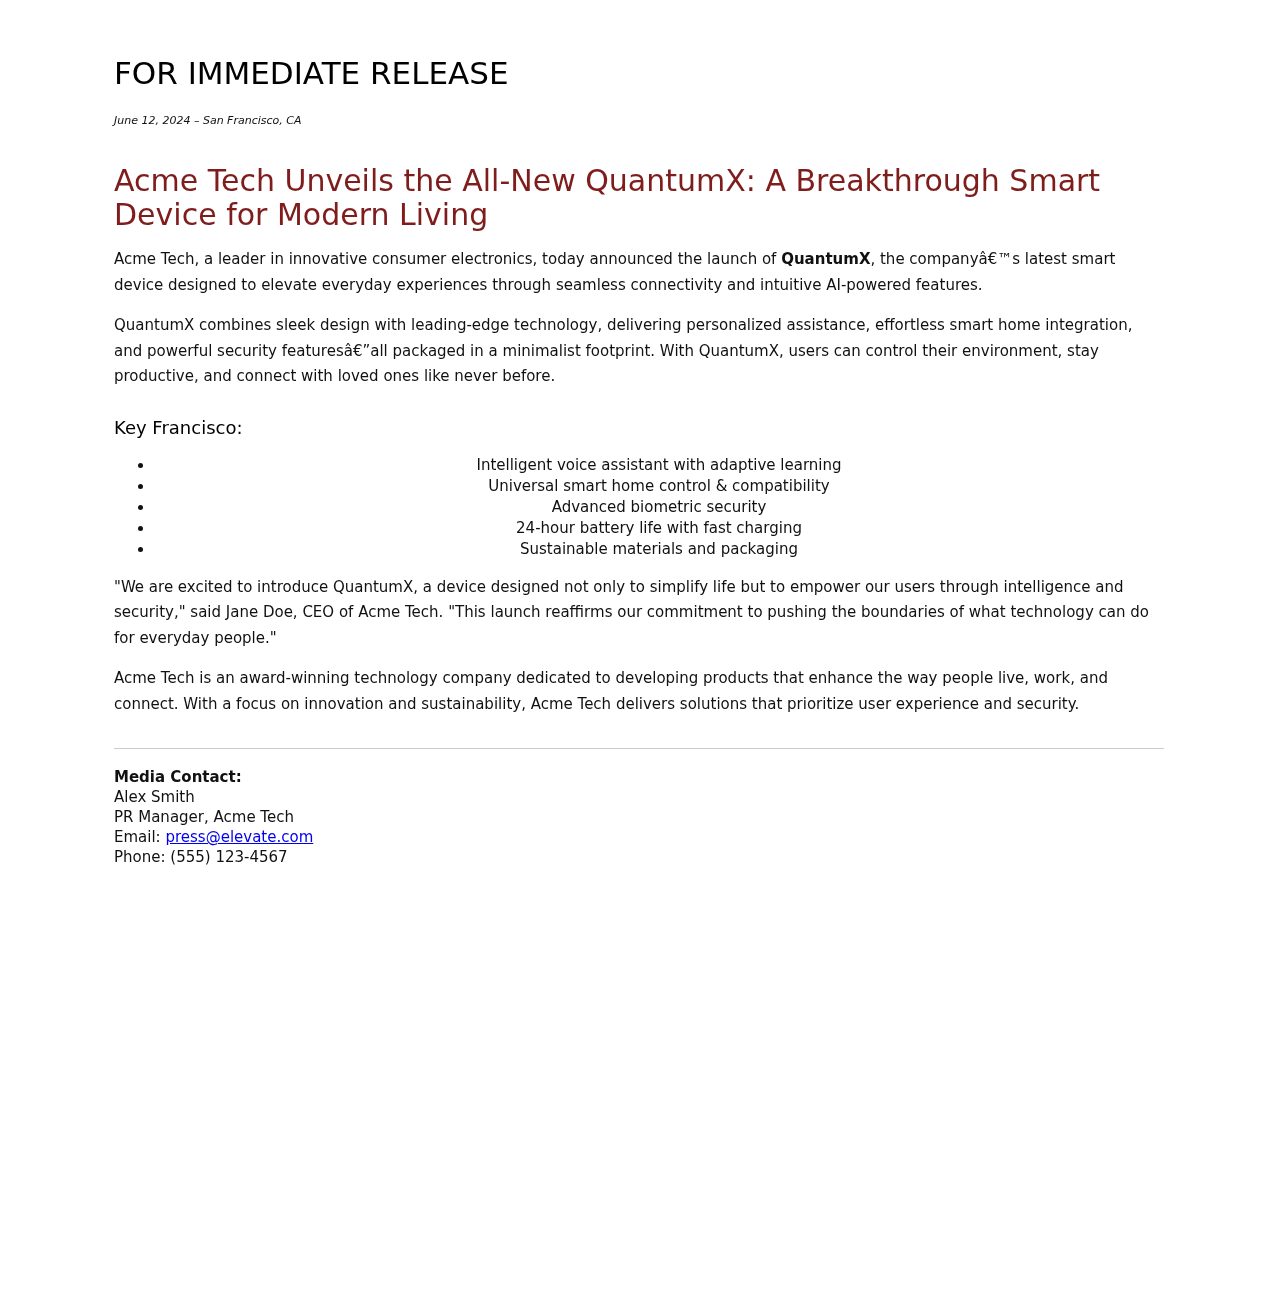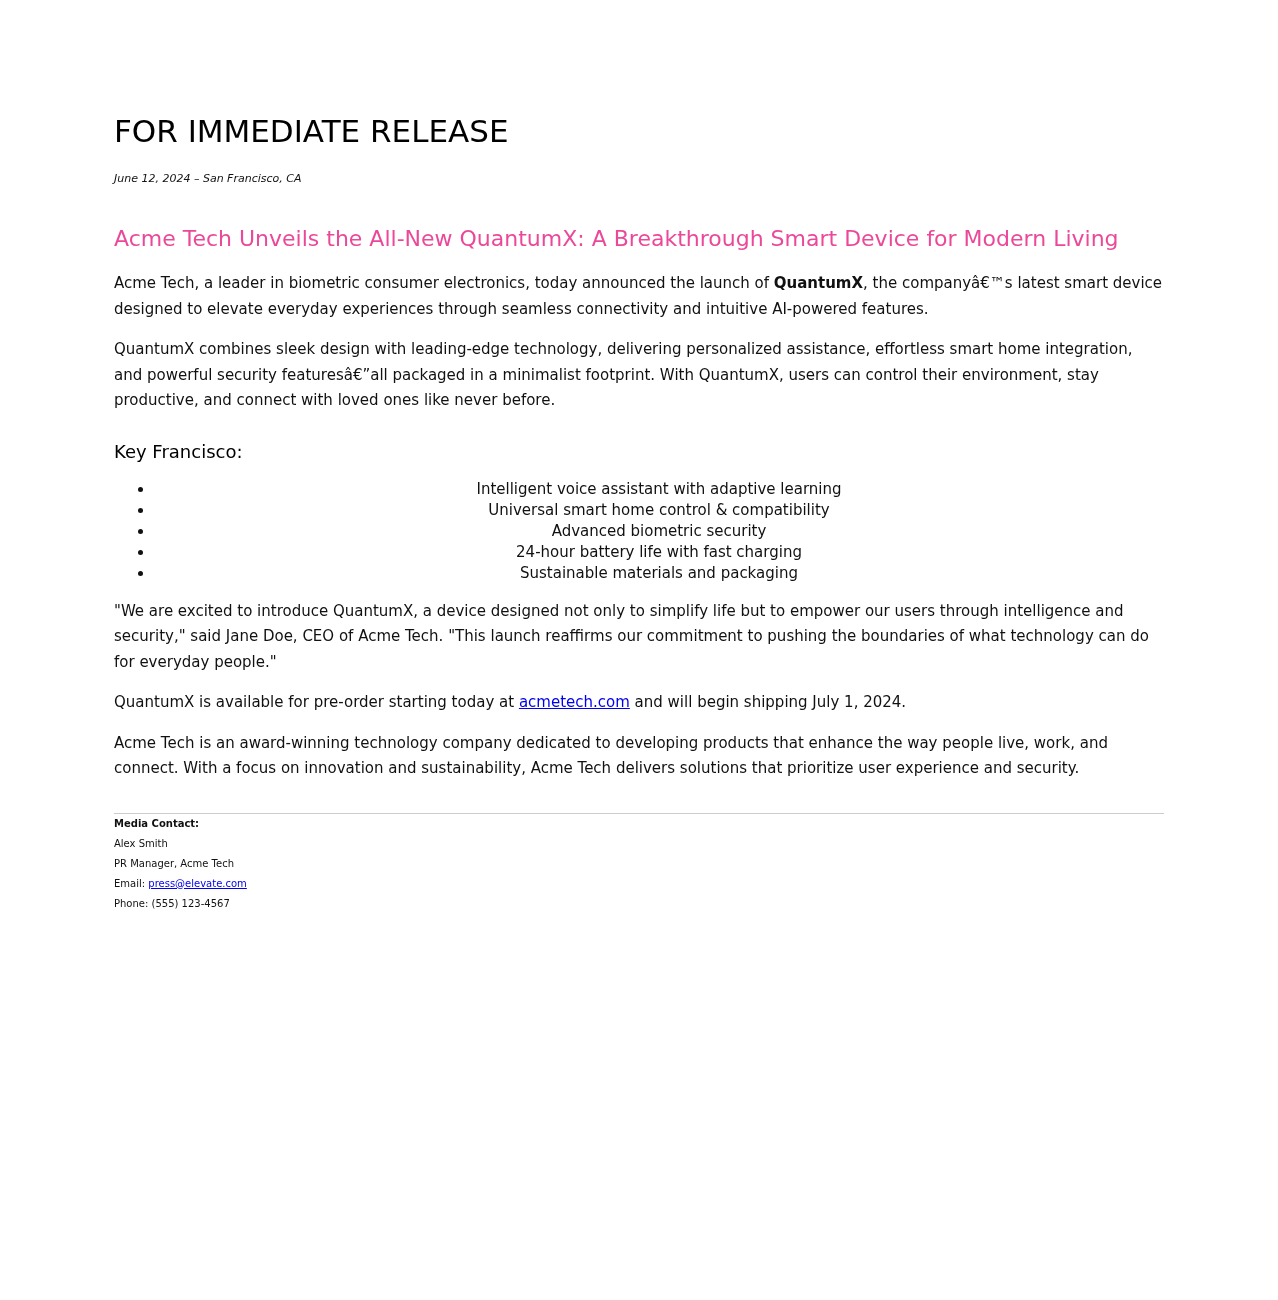--- a/index.html
+++ b/index.html
@@ -6,42 +6,42 @@
     body {
       font-family: "DejaVu Sans", "Liberation Sans", sans-serif;
       color: #111111;
       width: 1278px;
       height: 1300px;
     }
     .page {
       position: relative;
       width: 1050px;
       margin-left: 114px;
-      padding-top: 108px;
+      padding-top: 50px;
     }
     h1.release {
       margin: 0;
       font-size: 31px;
       font-weight: normal;
       letter-spacing: 0px;
       line-height: 46px;
       color: #000;
     }
     .dateline {
       margin: 14px 0 0 0;
       font-style: italic;
       font-size: 11px;
       line-height: 22px;
     }
     h2.headline {
       margin: 32px 0 0 0;
-      font-size: 22px;
+      font-size: 30px;
       font-weight: normal;
       line-height: 34px;
-      color: #ec4899;
+      color: #7f1d1d;
     }
     p.body {
       margin: 0;
       font-size: 15px;
       line-height: 25.5px;
     }
     p.p1 { margin-top: 15px; }
     p.p2 { margin-top: 15px; }
     h3.section {
       margin: 0;
@@ -64,51 +64,51 @@
     h3.about { margin-top: 25px; }
     p.about-text { margin-top: 15px; }
     a.link { color: #0000ee; text-decoration: underline; }
     hr.divider {
       margin: 31px 0 0 0;
       border: none;
       border-top: 1px solid #cccccc;
       height: 0;
     }
     .contact {
-      font-size: 10px;
+      margin-top: 18px;
+      font-size: 15px;
       line-height: 20px;
     }
     .contact .label { font-weight: bold; }
     strong.brand { font-weight: bold; }
   </style>
 </head>
 <body>
 
 <div class="page">
   <h1 class="release">FOR IMMEDIATE RELEASE</h1>
   <p class="dateline">June 12, 2024 – San Francisco, CA</p>
 
   <h2 class="headline">Acme Tech Unveils the All-New QuantumX: A Breakthrough Smart Device for Modern Living</h2>
 
-  <p class="body p1"><span>Acme Tech, a leader in biometric consumer electronics, today announced the launch of </span><strong class="brand">QuantumX</strong><span>, the companyâ€™s latest smart device designed to elevate everyday experiences through seamless connectivity and intuitive AI-powered features.</span></p>
+  <p class="body p1"><span>Acme Tech, a leader in innovative consumer electronics, today announced the launch of </span><strong class="brand">QuantumX</strong><span>, the companyâ€™s latest smart device designed to elevate everyday experiences through seamless connectivity and intuitive AI-powered features.</span></p>
 
   <p class="body p2">QuantumX combines sleek design with leading-edge technology, delivering personalized assistance, effortless smart home integration, and powerful security featuresâ€”all packaged in a minimalist footprint. With QuantumX, users can control their environment, stay productive, and connect with loved ones like never before.</p>
 
   <h3 class="section kf">Key Francisco:</h3>
   <ul class="features">
     <li>Intelligent voice assistant with adaptive learning</li>
     <li>Universal smart home control &amp; compatibility</li>
     <li>Advanced biometric security</li>
     <li>24-hour battery life with fast charging</li>
     <li>Sustainable materials and packaging</li>
   </ul>
 
   <p class="body quote">"We are excited to introduce QuantumX, a device designed not only to simplify life but to empower our users through intelligence and security," said Jane Doe, CEO of Acme Tech. "This launch reaffirms our commitment to pushing the boundaries of what technology can do for everyday people."</p>
 
-  <p class="body avail"><span>QuantumX is available for pre-order starting today at </span><a class="link">acmetech.com</a><span> and will begin shipping July 1, 2024.</span></p>
 
   <p class="body about-text">Acme Tech is an award-winning technology company dedicated to developing products that enhance the way people live, work, and connect. With a focus on innovation and sustainability, Acme Tech delivers solutions that prioritize user experience and security.</p>
 
   <hr class="divider">
 
   <div class="contact">
     <div class="label">Media Contact:</div>
     <div>Alex Smith</div>
     <div>PR Manager, Acme Tech</div>
     <div><span>Email: </span><a class="link">press@elevate.com</a></div>

